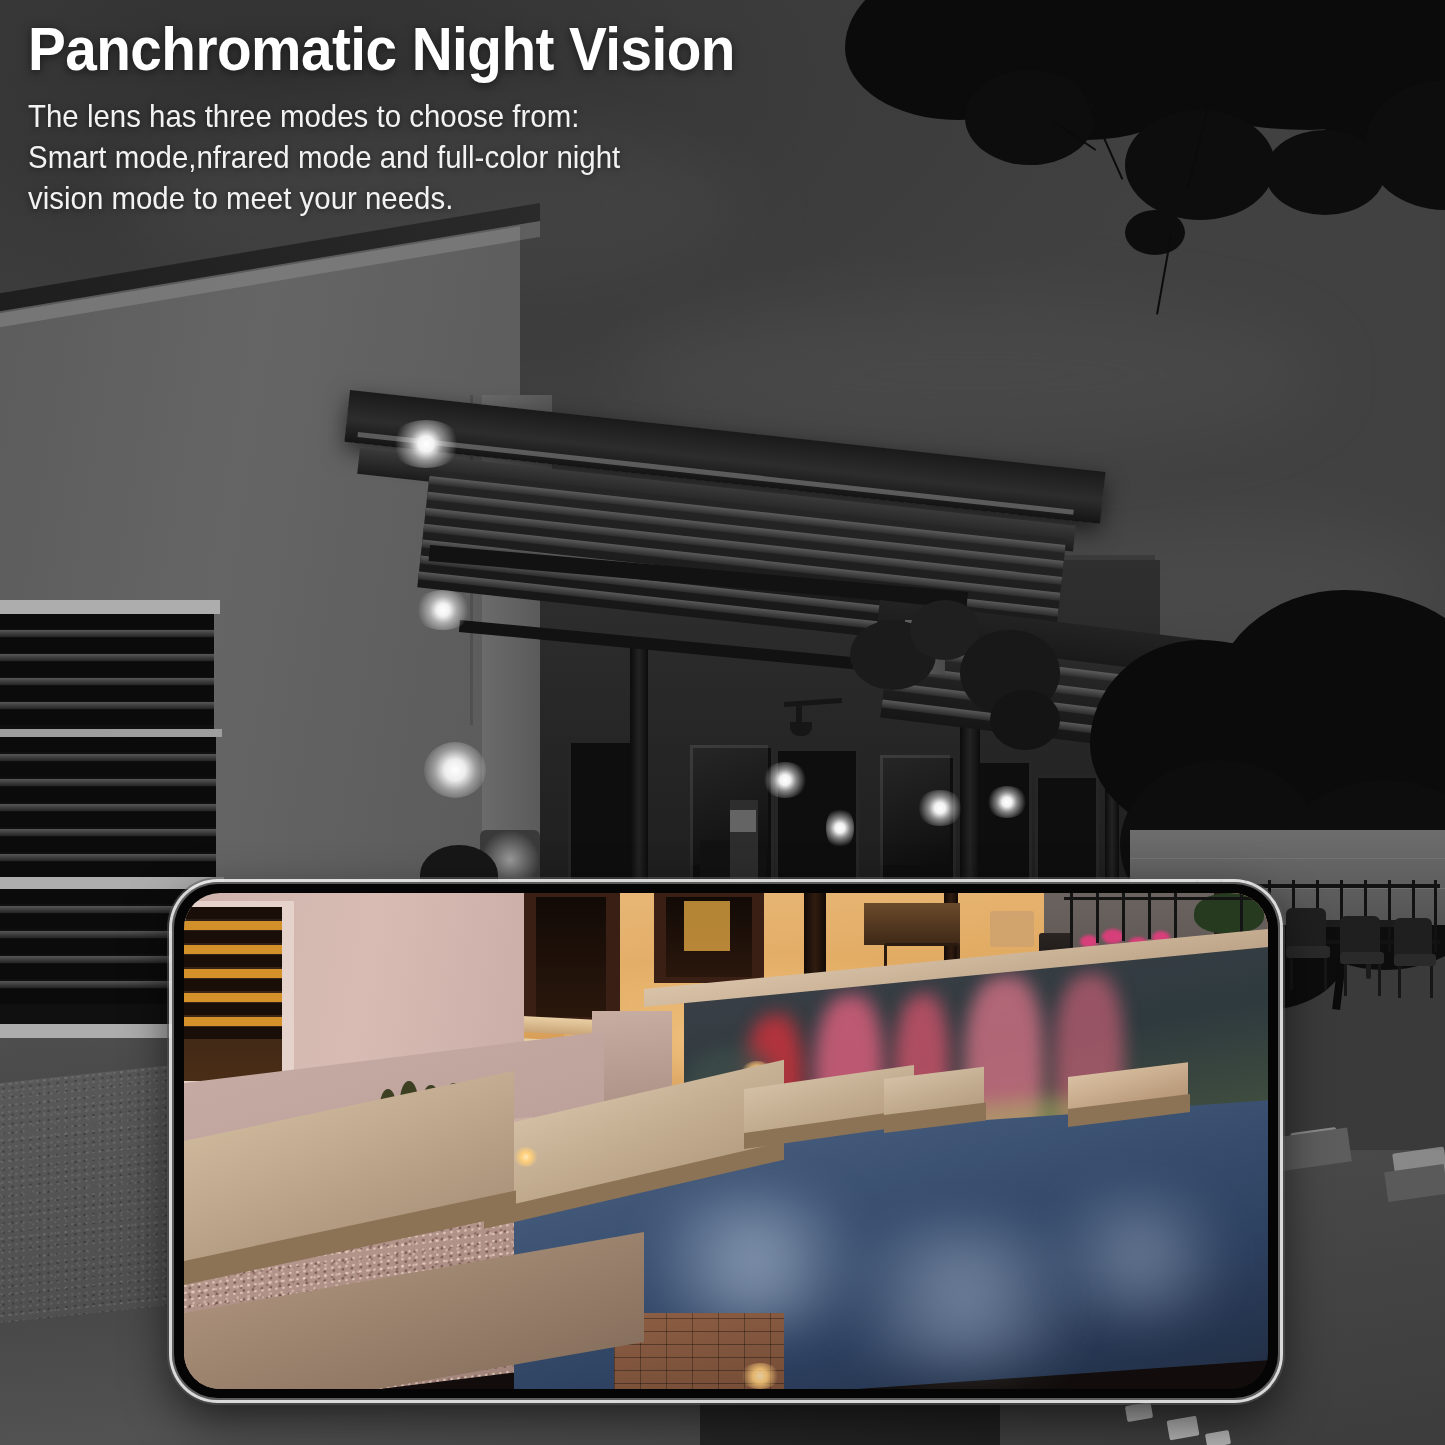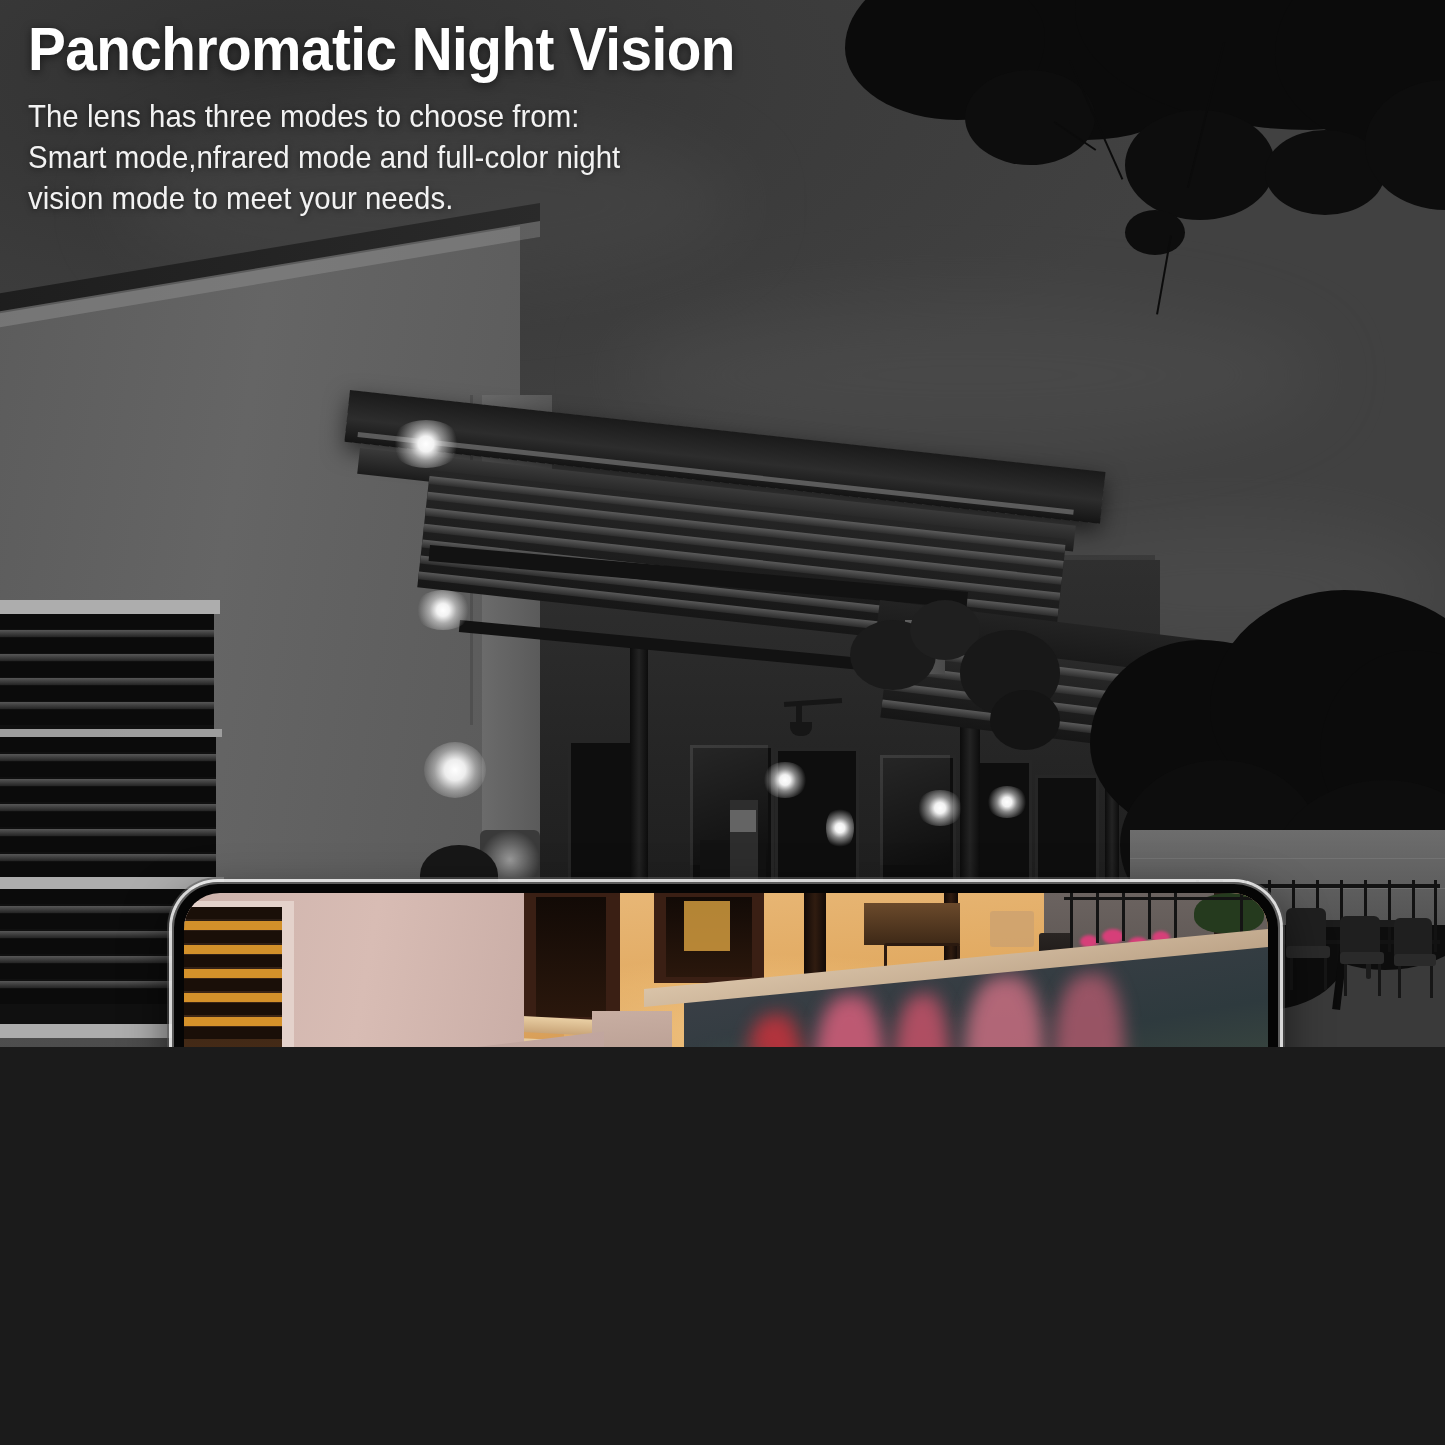--- a/index.html
+++ b/index.html
@@ -1,17 +1,17 @@
 <!DOCTYPE html>
 <html><head>
 <meta charset="utf-8">
 <style>
   html,body{margin:0;padding:0;background:#1b1b1b;}
   #stage{
-    position:relative;width:1445px;height:1047px;overflow:hidden;
+    position:relative;width:1445px;height:1445px;overflow:hidden;
     font-family:"Liberation Sans","DejaVu Sans",sans-serif;
     background:#3a3a3a;
   }
 
   
   .bg{position:absolute;inset:0;overflow:hidden;}
 
   
   .sky{position:absolute;left:0;top:0;width:1445px;height:760px;
     background:

